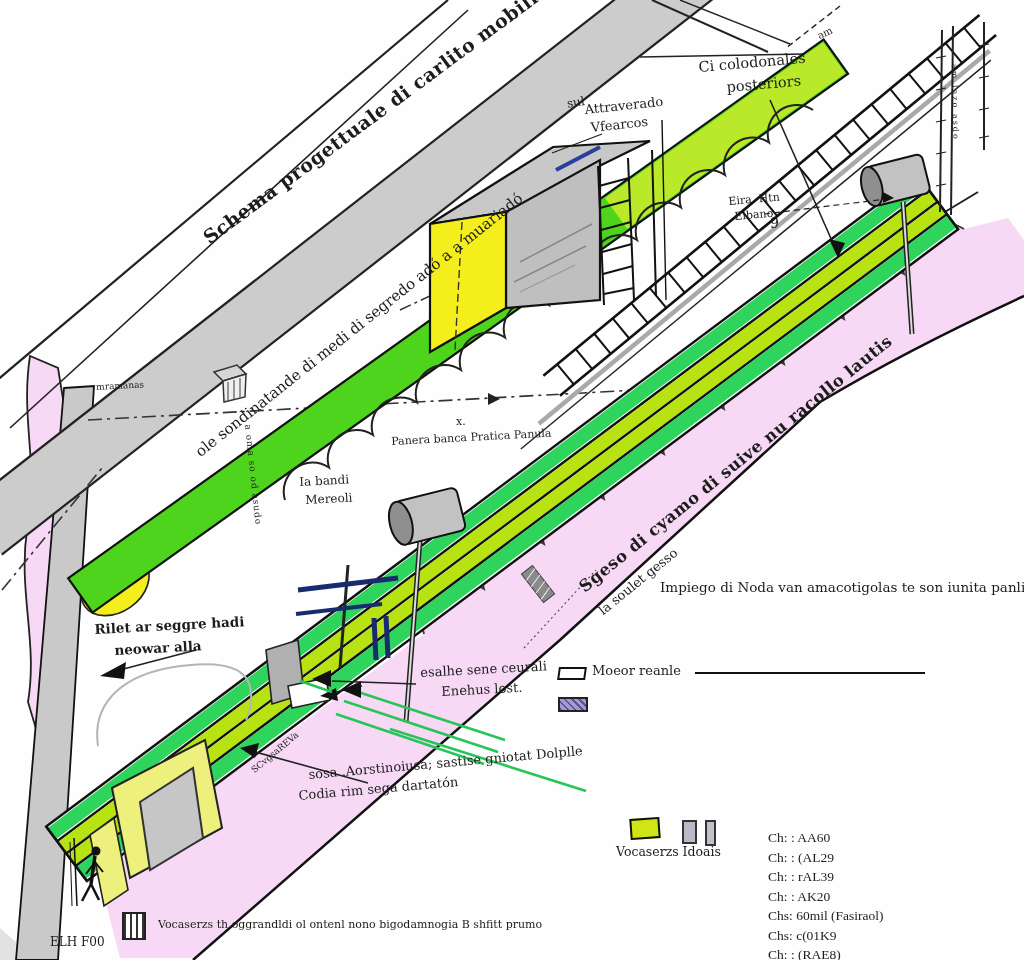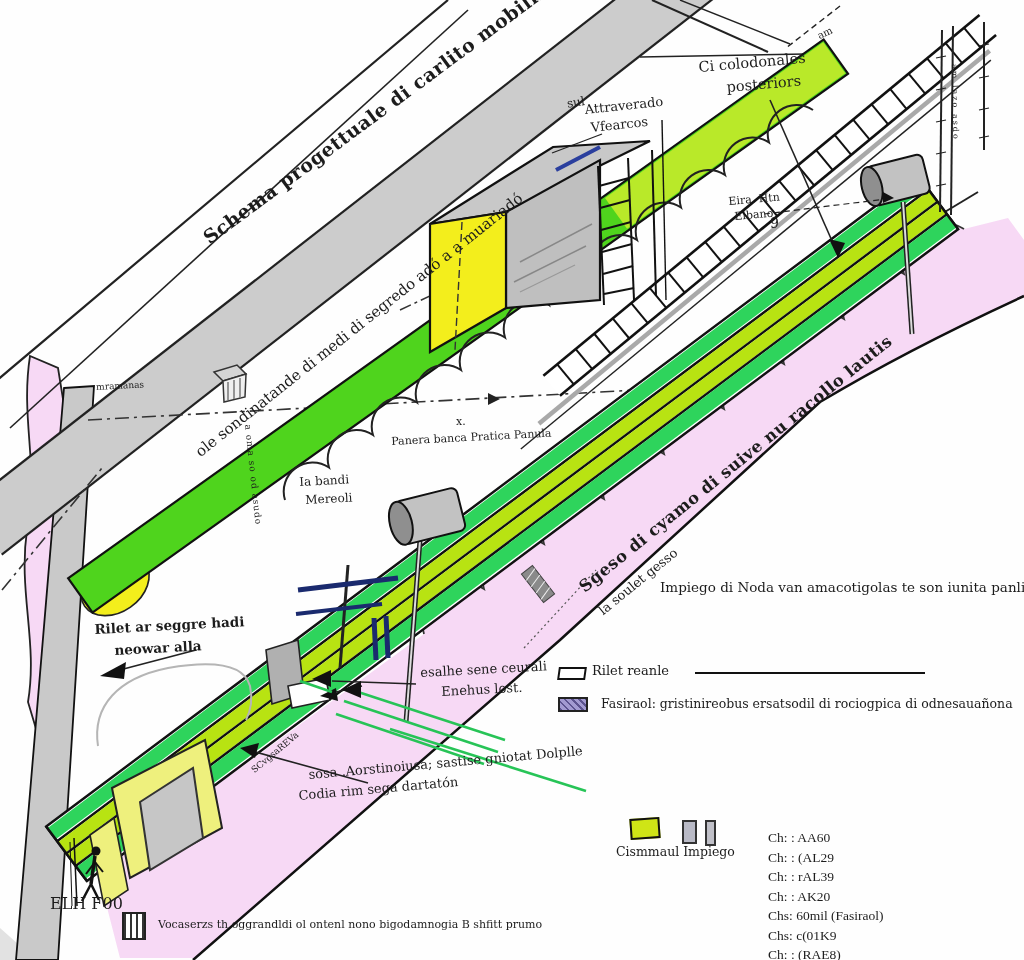--- a/index.html
+++ b/index.html
@@ -282,35 +282,34 @@
 <div class="lbl" style="left:420px;top:666px;transform:rotate(-3deg);font-size:13px">esalhe sene ceurali</div>
 <div class="lbl" style="left:441px;top:685px;transform:rotate(-3deg);font-size:13px">Enehus lost.</div>
 
 <div class="lbl" style="left:308px;top:768px;transform:rotate(-5deg);font-size:13px">sosa .Aorstinoiusa; sastise gniotat Dolplle</div>
 <div class="lbl" style="left:298px;top:789px;transform:rotate(-5deg);font-size:13px">Codia rim sega dartatón</div>
 
 <div class="lbl b" style="left:576px;top:582px;transform:rotate(-39deg);font-size:16.5px;letter-spacing:.5px">Sgeso di cyamo di suive nu racollo lautis</div>
 <div class="lbl" style="left:596px;top:607px;transform:rotate(-39deg);font-size:13px">la soulet gesso</div>
 
 <div class="lbl" style="left:250px;top:768px;transform:rotate(-40deg);font-size:9px">SCvgsaREVa</div>
-<div class="lbl" style="left:50px;top:896px;font-size:16px">ELH F00</div>
+<div class="lbl" style="left:50px;top:936px;font-size:12px">ELH F00</div>
 
 <div class="lbl" style="left:660px;top:580px;font-size:13.5px">Impiego di Noda van amacotigolas te son iunita panlile</div>
 
 <div class="swatch" style="left:558px;top:667px;width:28px;height:13px;border:2px solid #111;background:#fff;transform:skewX(-8deg)"></div>
-<div class="lbl" style="left:592px;top:664px;font-size:13px">Rilet reanle</div>
+<div class="lbl" style="left:592px;top:664px;font-size:13px">Moeor reanle</div>
 <div class="swatch" style="left:695px;top:672px;width:230px;height:0;border-top:2px solid #111"></div>
 
 <div class="swatch hatchpurple" style="left:558px;top:697px;width:30px;height:15px;border:2px solid #222"></div>
-<div class="lbl" style="left:601px;top:697px;font-size:12.5px">Fasiraol: gristinireobus ersatsodil di rociogpica di odnesauañona</div>
 
 <div class="swatch" style="left:630px;top:818px;width:30px;height:21px;border:2px solid #111;background:#cfe516;transform:rotate(-4deg)"></div>
 <div class="swatch" style="left:682px;top:820px;width:15px;height:24px;border:2px solid #333;background:#b9bac6"></div>
 <div class="swatch" style="left:705px;top:820px;width:11px;height:26px;border:2px solid #333;background:#c0c0c8"></div>
-<div class="lbl" style="left:616px;top:845px;font-size:12.5px">Cismmaul Impiego</div>
+<div class="lbl" style="left:616px;top:845px;font-size:12.5px">Vocaserzs Idoais</div>
 
 <div class="codes" style="position:absolute;left:768px;top:828px;font-family:Liberation Serif, serif">
   <div>Ch: : AA60</div>
   <div>Ch: : (AL29</div>
   <div>Ch: : rAL39</div>
   <div>Ch: : AK20</div>
   <div>Chs: 60mil (Fasiraol)</div>
   <div>Chs: c(01K9</div>
   <div>Ch: : (RAE8)</div>
   <div>(carlito gewm)</div>

